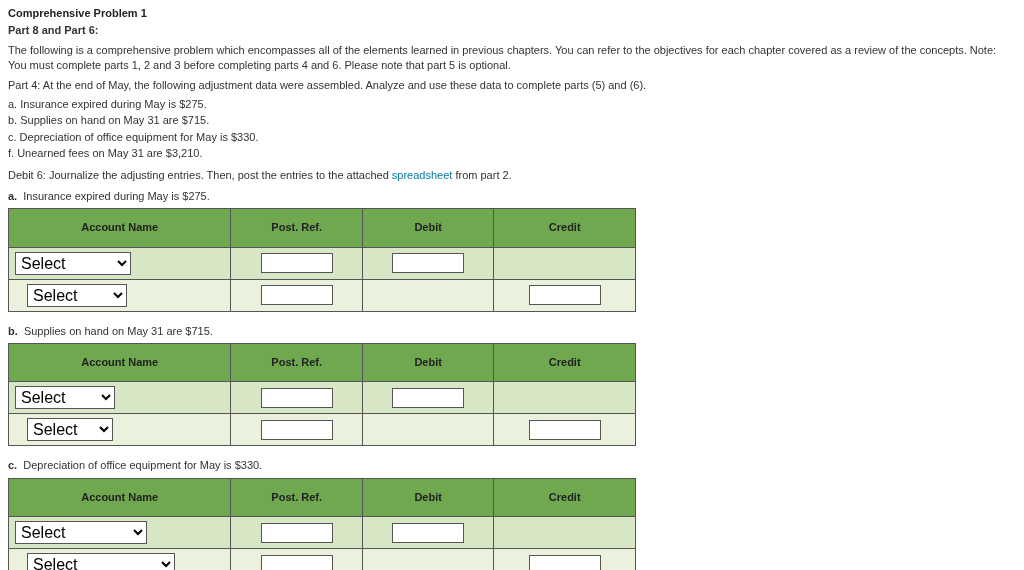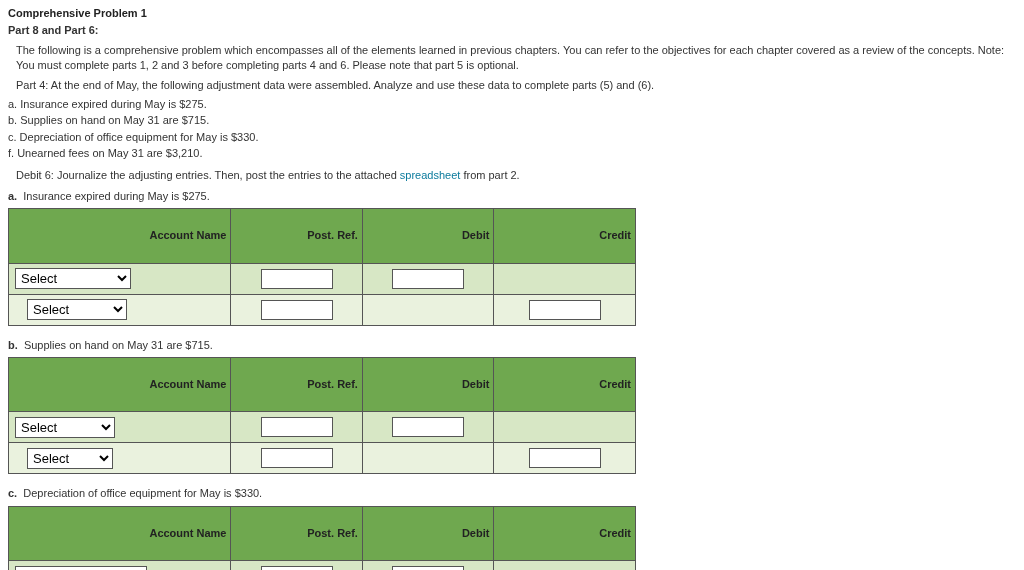--- a/index.html
+++ b/index.html
@@ -5,54 +5,54 @@
   body {
     font-family: Arial, Helvetica, sans-serif;
     font-size: 11px;
     color: #333;
     margin: 6px 8px;
     background: #fff;
     line-height: 1.4;
   }
   .title { font-weight: bold; color: #222; margin-bottom: 2px; }
   .sub { font-weight: bold; margin-bottom: 4px; }
-  .para { margin: 4px 8px; color: #333; }
+  .para { margin: 4px 0; color: #333; }
   .part-label { font-weight: normal; }
   ul.nolist { list-style: none; padding: 0; margin: 2px 0 6px 0; }
   ul.nolist li { margin: 1px 0; }
   a.link { color: #0a7a9c; text-decoration: none; }
   .item-line { margin: 6px 0 4px 0; }
   .item-line b { font-weight: bold; }
 
   table.entry {
     border-collapse: collapse;
     width: 628px;
     border: 1px solid #555;
     margin-bottom: 12px;
     table-layout: fixed;
   }
   table.entry th {
     background: #6fa84f;
     color: #222;
     font-weight: bold;
     font-size: 11px;
-    padding: 19px 4px;
+    padding: 11px 4px;
     border: 1px solid #555;
-    text-align: right;
+    text-align: center;
   }
   table.entry td {
     border: 1px solid #555;
     padding: 4px 6px;
     height: 22px;
   }
   table.entry tr.r1 td { background: #d7e7c5; }
   table.entry tr.r2 td { background: #eaf2de; }
   table.entry td.acct.indent { padding-left: 18px; }
   select.sel {
-    font-size: 13px;
+    font-size: 16px;
     font-family: Arial, Helvetica, sans-serif;
     padding: 1px;
     border: 1px solid #555;
     background: #fff;
   }
   input.box {
     width: 66px;
     height: 16px;
     border: 1px solid #555;
     background: #fff;

